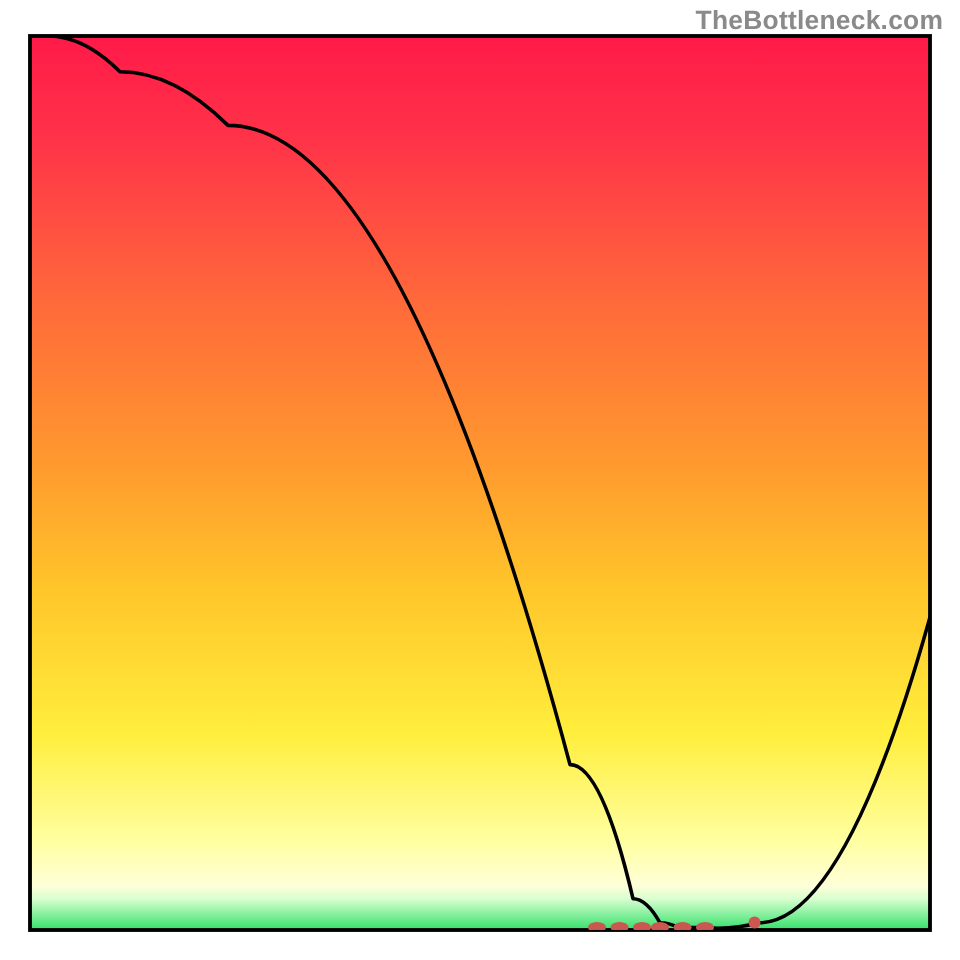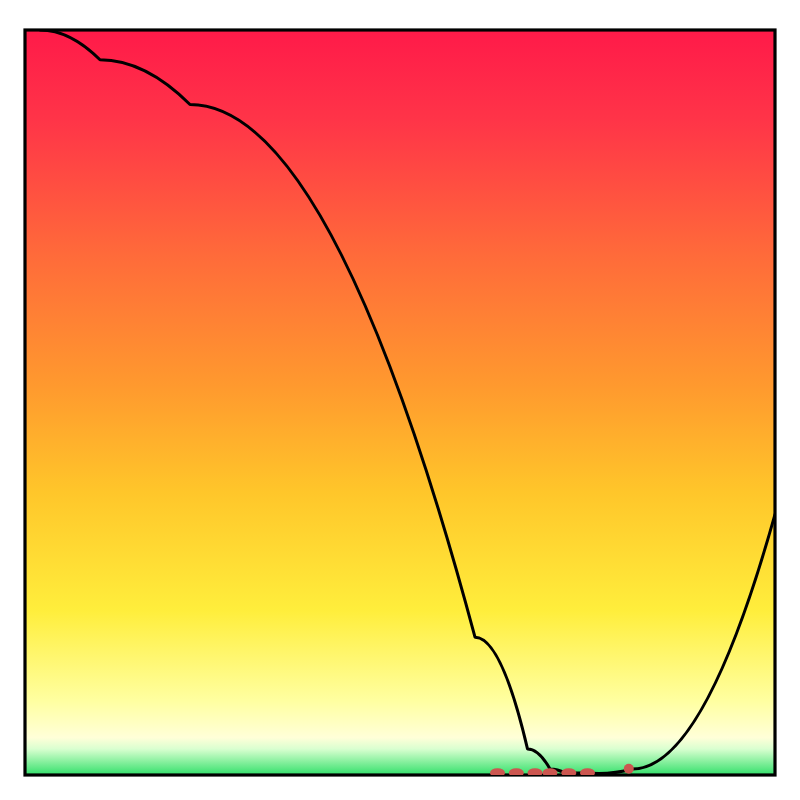--- a/index.html
+++ b/index.html
@@ -28,20 +28,21 @@
   }
   svg {
     display: block;
   }
 </style>
 </head>
 <body>
 
 <div class="canvas-wrap">
 
+  <div class="watermark">TheBottleneck.com</div>
 
   <svg width="800" height="800" viewBox="0 0 800 800">
 
     <defs>
       <linearGradient id="bgGrad" x1="0" y1="0" x2="0" y2="1">
         <stop offset="0%" stop-color="#ff1a49"></stop>
         <stop offset="12%" stop-color="#ff3448"></stop>
         <stop offset="30%" stop-color="#ff6a3a"></stop>
         <stop offset="48%" stop-color="#ff9a2e"></stop>
         <stop offset="62%" stop-color="#ffc62a"></stop>

